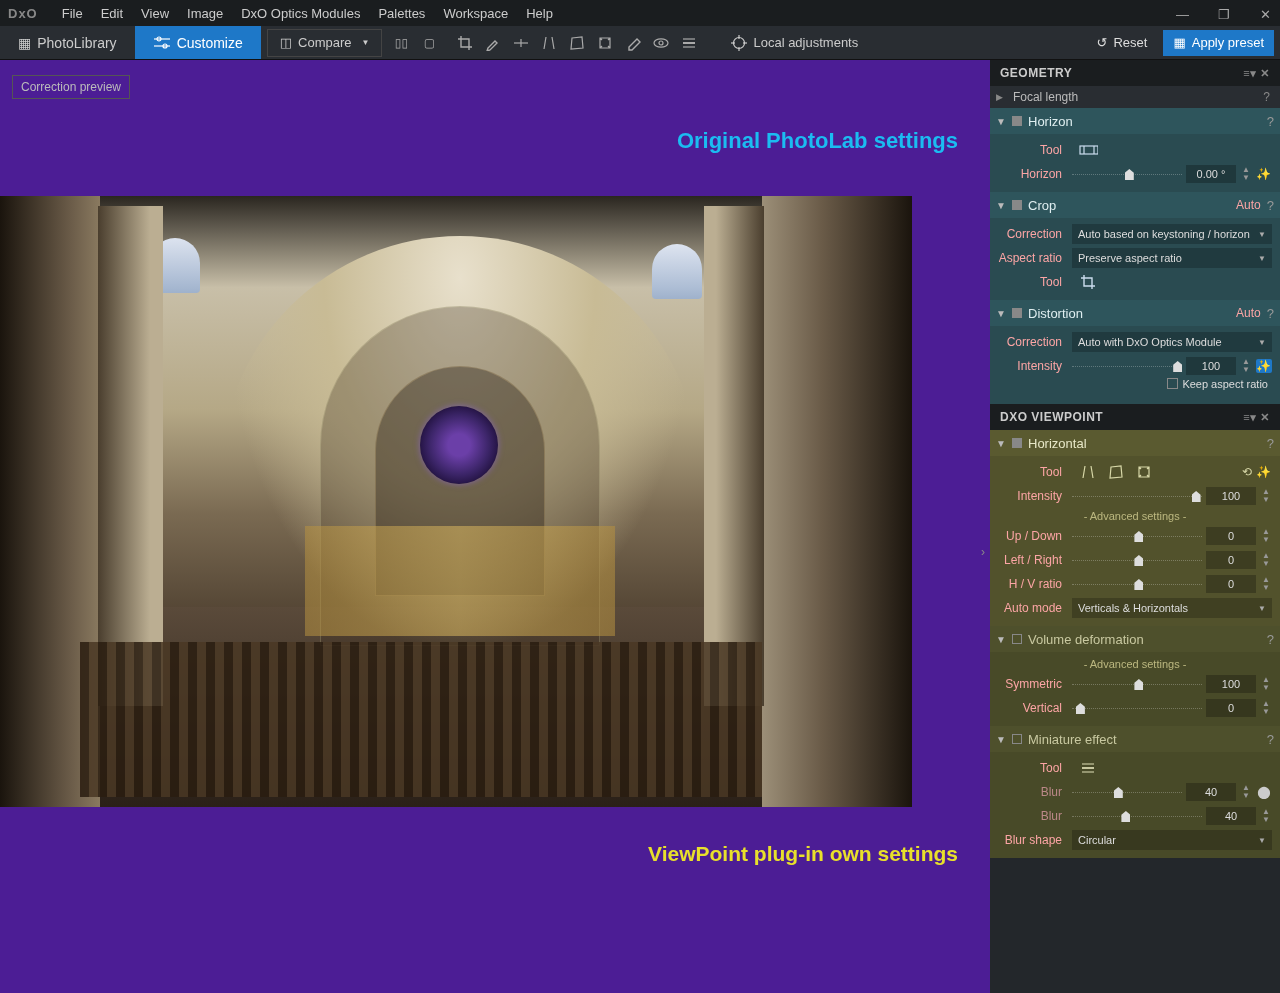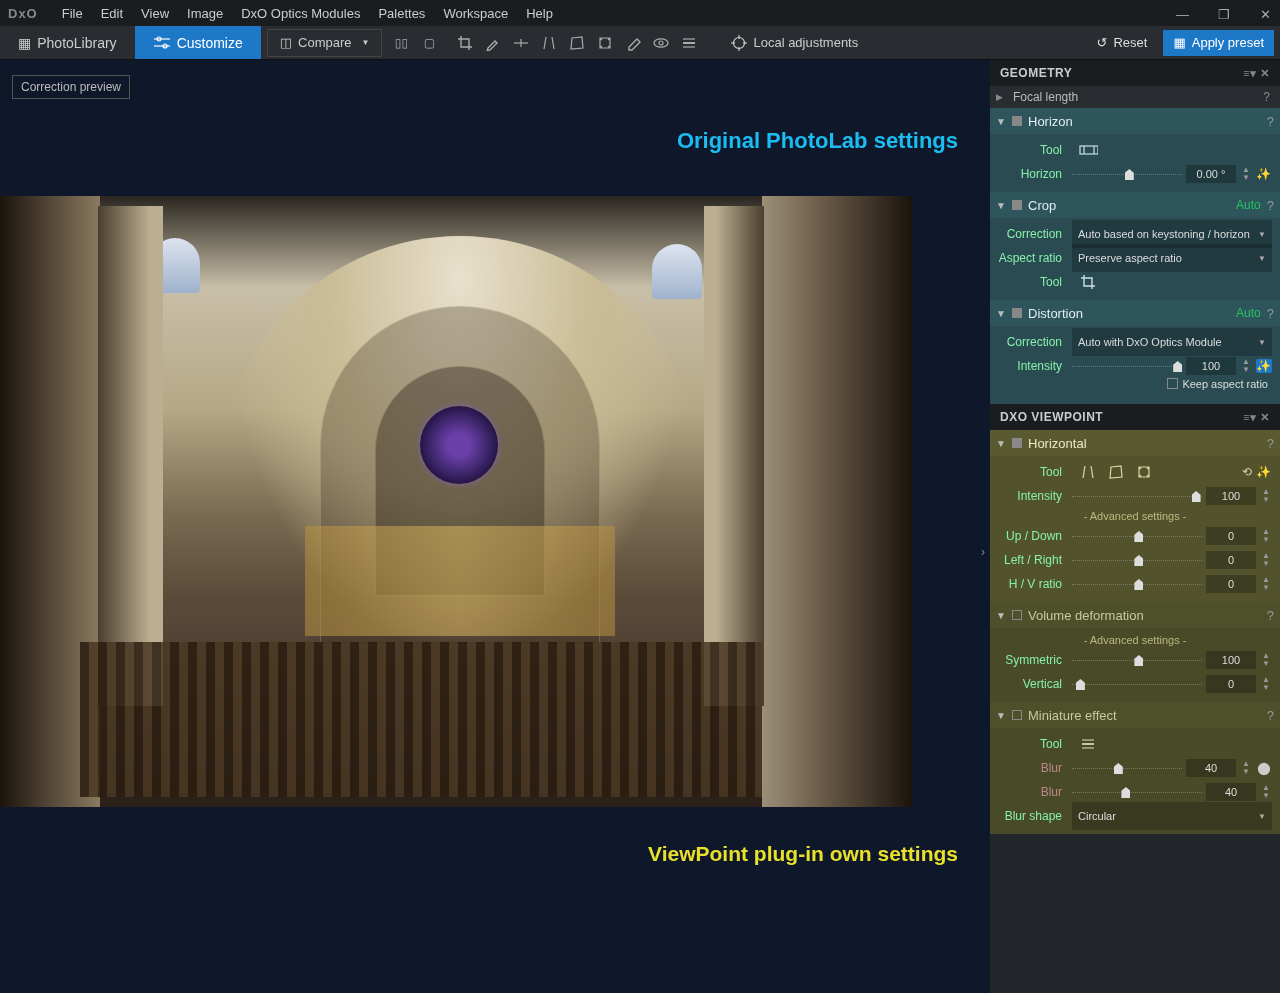--- a/index.html
+++ b/index.html
@@ -19,21 +19,21 @@
 .toolbar .btn { height:28px; margin-left:6px; display:flex; align-items:center; gap:6px; padding:0 12px; color:#ccc; font-size:13px; cursor:pointer; border:1px solid transparent; }
 .toolbar .btn.compare { border-color:#444; }
 .toolbar .icon-group { display:flex; gap:10px; margin-left:10px; }
 .toolbar .tool-icon { width:18px; height:18px; display:flex; align-items:center; justify-content:center; color:#aaa; cursor:pointer; }
 .toolbar .flex1 { flex:1; }
 .toolbar .right-btn { height:26px; margin-right:6px; display:flex; align-items:center; gap:6px; padding:0 10px; color:#ddd; font-size:13px; cursor:pointer; }
 .toolbar .right-btn.preset { background:#1e78c8; color:#fff; }
 
 
 .main { flex:1; display:flex; overflow:hidden; }
-.canvas { flex:1; position:relative; background:#0f172a; }
+.canvas { flex:1; position:relative; background:#4c1d95; }
 .corr-preview { position:absolute; top:15px; left:12px; border:1px solid #555; padding:4px 8px; color:#bbb; font-size:12px; cursor:pointer; }
 .label-top { position:absolute; top:68px; right:32px; color:#1bbcf1; font-size:22px; font-weight:bold; }
 .label-bot { position:absolute; top:782px; right:32px; color:#e8e02b; font-size:21px; font-weight:bold; }
 .image-holder { position:absolute; top:136px; left:0; width:912px; height:611px; background:linear-gradient(180deg,#2a2620 0%,#c8bfa8 15%,#b5a886 35%,#7a6a52 52%,#443628 75%,#1a150f 100%); overflow:hidden; }
 
 
 .cathedral { position:absolute; inset:0; }
 .arch1 { position:absolute; top:40px; left:220px; width:480px; height:420px; border-radius:240px 240px 0 0; background:radial-gradient(ellipse at 50% 10%,#e8e0cc 0%,#c8bb95 40%,rgba(0,0,0,0) 70%); }
 .arch2 { position:absolute; top:110px; left:320px; width:280px; height:340px; border-radius:140px 140px 0 0; background:rgba(60,45,30,0.3); border:1px solid rgba(255,255,200,0.18); }
 .arch3 { position:absolute; top:170px; left:375px; width:170px; height:230px; border-radius:85px 85px 0 0; background:rgba(40,30,20,0.4); border:1px solid rgba(255,220,150,0.2); }
@@ -59,43 +59,43 @@
 
 .section-sub { height:22px; background:#292d32; display:flex; align-items:center; padding:0 10px 0 22px; color:#bbb; }
 .section-sub .flex1 { flex:1; }
 .section-sub .q { color:#888; }
 
 .section-hdr { height:26px; display:flex; align-items:center; padding:0 6px; font-size:13px; cursor:pointer; }
 .section-hdr .tri { width:10px; text-align:center; color:#bbb; font-size:10px; }
 .section-hdr .sq { width:10px; height:10px; border:1px solid #888; margin:0 6px; }
 .section-hdr .sq.on { background:#888; }
 .section-hdr .flex1 { flex:1; }
-.section-hdr .auto { margin-right:6px; color:#22c55e; font-size:12px; }
+.section-hdr .auto { margin-right:6px; color:#fca5a5; font-size:12px; }
 .section-hdr .q { color:#999; }
 
 .teal .section-hdr { background:#2e555c; color:#dfeef0; }
 .teal .section-body { background:#2a4b51; }
 .olive .section-hdr { background:#5a5a30; color:#e8e8c8; }
 .olive .section-body { background:#52522c; color:#ddd8b0; }
 .olive-dim .section-hdr { background:#4e502c; color:#c8c8a0; }
 .olive-dim .section-body { background:#484a28; color:#c8c8a0; }
 
 .section-body { padding:4px 8px 6px 8px; }
 
 .row { display:flex; align-items:center; height:24px; gap:4px; }
-.row .label { width:70px; text-align:right; padding-right:6px; font-size:12px; color:#86efac; }
+.row .label { width:70px; text-align:right; padding-right:6px; font-size:12px; color:#fca5a5; }
 .row .slider { flex:1; height:16px; position:relative; }
 .row .slider .track { position:absolute; top:8px; left:0; right:0; height:1px; border-top:1px dotted rgba(255,255,255,0.25); }
 .row .slider .thumb { position:absolute; top:3px; width:9px; height:11px; background:#ddd; clip-path:polygon(50% 0,100% 35%,100% 100%,0 100%,0 35%); }
 .row .numbox { width:50px; height:18px; background:rgba(0,0,0,0.25); display:flex; align-items:center; justify-content:center; font-size:11px; color:#ddd; }
 .row .stepper { width:12px; color:#999; font-size:8px; line-height:8px; text-align:center; cursor:pointer; }
 .row .wand { width:16px; font-size:12px; color:#ccc; cursor:pointer; text-align:center; }
 .row .wand.active { background:#1e78c8; border-radius:2px; color:#fff; }
 
-.drop { flex:1; height:28px; background:rgba(0,0,0,0.22); display:flex; align-items:center; padding:4px 6px; font-size:11px; color:#ddd; position:relative; cursor:pointer; }
+.drop { flex:1; height:20px; background:rgba(0,0,0,0.22); display:flex; align-items:center; padding:4px 6px; font-size:11px; color:#ddd; position:relative; cursor:pointer; }
 .drop::after { content:"▼"; position:absolute; right:6px; font-size:8px; color:#aaa; }
 
 .tool-icons { display:flex; align-items:center; gap:8px; margin-left:6px; }
 .tool-icons .ti { width:20px; height:18px; display:flex; align-items:center; justify-content:center; color:#cdd; cursor:pointer; font-size:14px; }
 
 .adv { text-align:center; font-size:11px; color:#bcb880; margin:2px 0; }
 .chk { width:11px; height:11px; border:1px solid #888; display:inline-block; margin-right:4px; vertical-align:middle; }
 .chk.on { background:#5a90c8; border-color:#5a90c8; position:relative; }
 .chk.on::after { content:"✓"; position:absolute; top:-2px; left:0; font-size:10px; color:#fff; }
 .chk-row { display:flex; justify-content:center; height:20px; font-size:11px; }
@@ -423,20 +423,24 @@
         </div>
         <div class="row">
           <span class="label">H / V ratio</span>
           <div class="slider">
               <div class="track"></div>
               <div class="thumb" style="left:48%"></div>
             </div>
           <span class="numbox">0</span>
           <span class="stepper">▲<br>▼</span>
         </div>
+        <div class="row">
+          <span class="label">Auto mode</span>
+          <div class="drop">Verticals &amp; Horizontals</div>
+        </div>
       </div>
     </div>
 
     <div class="olive-dim">
       <div class="section-hdr">
         <span class="tri">▼</span>
         <span class="sq"></span>
         <span>Volume deformation</span>
         <span class="flex1"></span>
         <span class="q">?</span>

